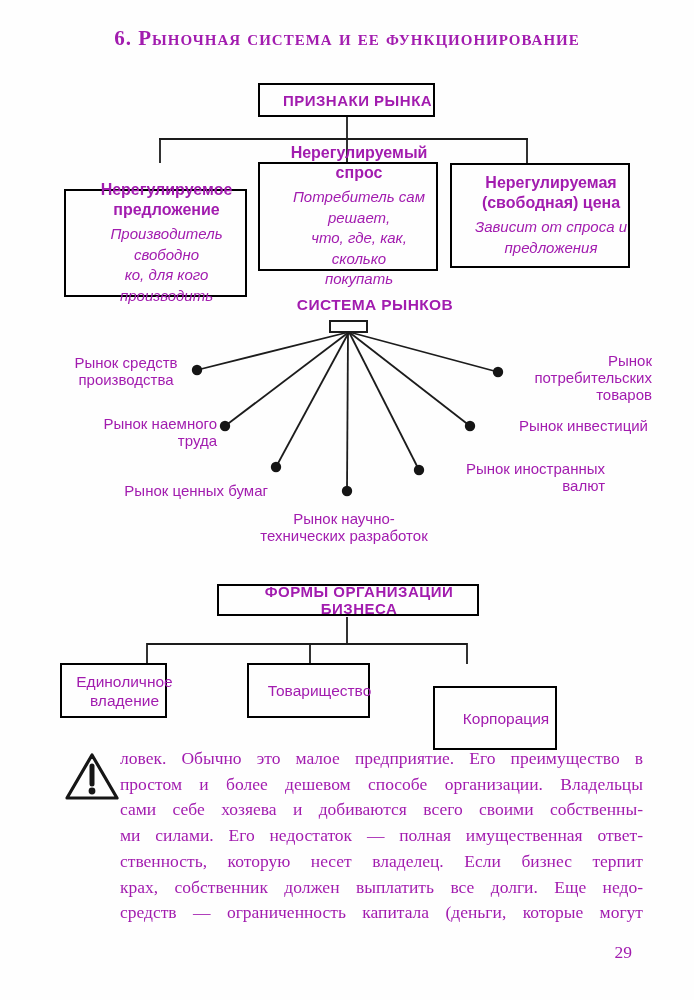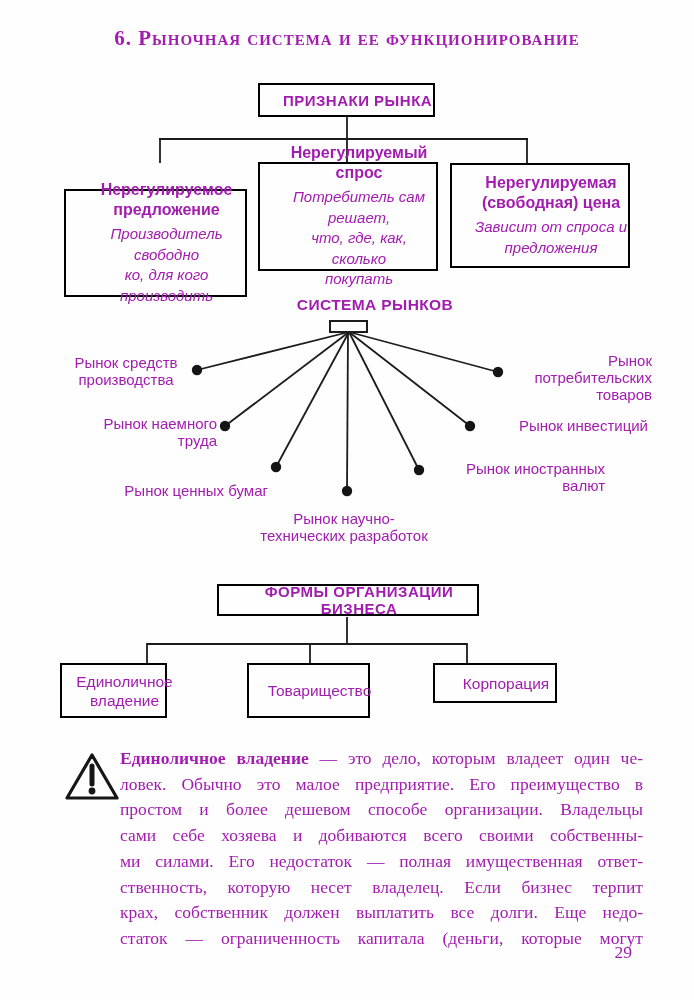--- a/index.html
+++ b/index.html
@@ -164,36 +164,35 @@
 
   <div class="box fbox" style="left:60px;top:663px;width:107px;height:55px;">
     <div>Единоличное</div>
     <div>владение</div>
   </div>
 
   <div class="box fbox" style="left:247px;top:663px;width:123px;height:55px;">
     <div>Товарищество</div>
   </div>
 
-  <div class="box fbox" style="left:433px;top:663px;width:124px;height:40px;">
+  <div class="box fbox" style="left:433px;top:686px;width:124px;height:64px;">
     <div>Корпорация</div>
   </div>
 
   <svg class="warn" width="58" height="54" viewBox="0 0 58 54">
     <polygon points="29,4 54,47 4,47" fill="#fefefe" stroke="#161616" stroke-width="3.2" stroke-linejoin="round"></polygon>
     <path d="M29,15 L29,33" stroke="#161616" stroke-width="5" stroke-linecap="round" fill="none"></path>
     <circle cx="29" cy="40" r="3.4" fill="#161616"></circle>
   </svg>
 
   <div class="note-text">
-    <div class="note-line"><b>Единоличное владение</b><span> — это дело, которым владеет один че-</span></div>
     <div class="note-line">ловек. Обычно это малое предприятие. Его преимущество в</div>
     <div class="note-line">простом и более дешевом способе организации. Владельцы</div>
     <div class="note-line">сами себе хозяева и добиваются всего своими собственны-</div>
     <div class="note-line">ми силами. Его недостаток — полная имущественная ответ-</div>
     <div class="note-line">ственность, которую несет владелец. Если бизнес терпит</div>
     <div class="note-line">крах, собственник должен выплатить все долги. Еще недо-</div>
-    <div class="note-line">статок — ограниченность капитала (деньги, которые могут</div>
+    <div class="note-line">средств — ограниченность капитала (деньги, которые могут</div>
   </div>
 
   <div class="pagenum">29</div>
 
 </div>
 
 </body></html>

